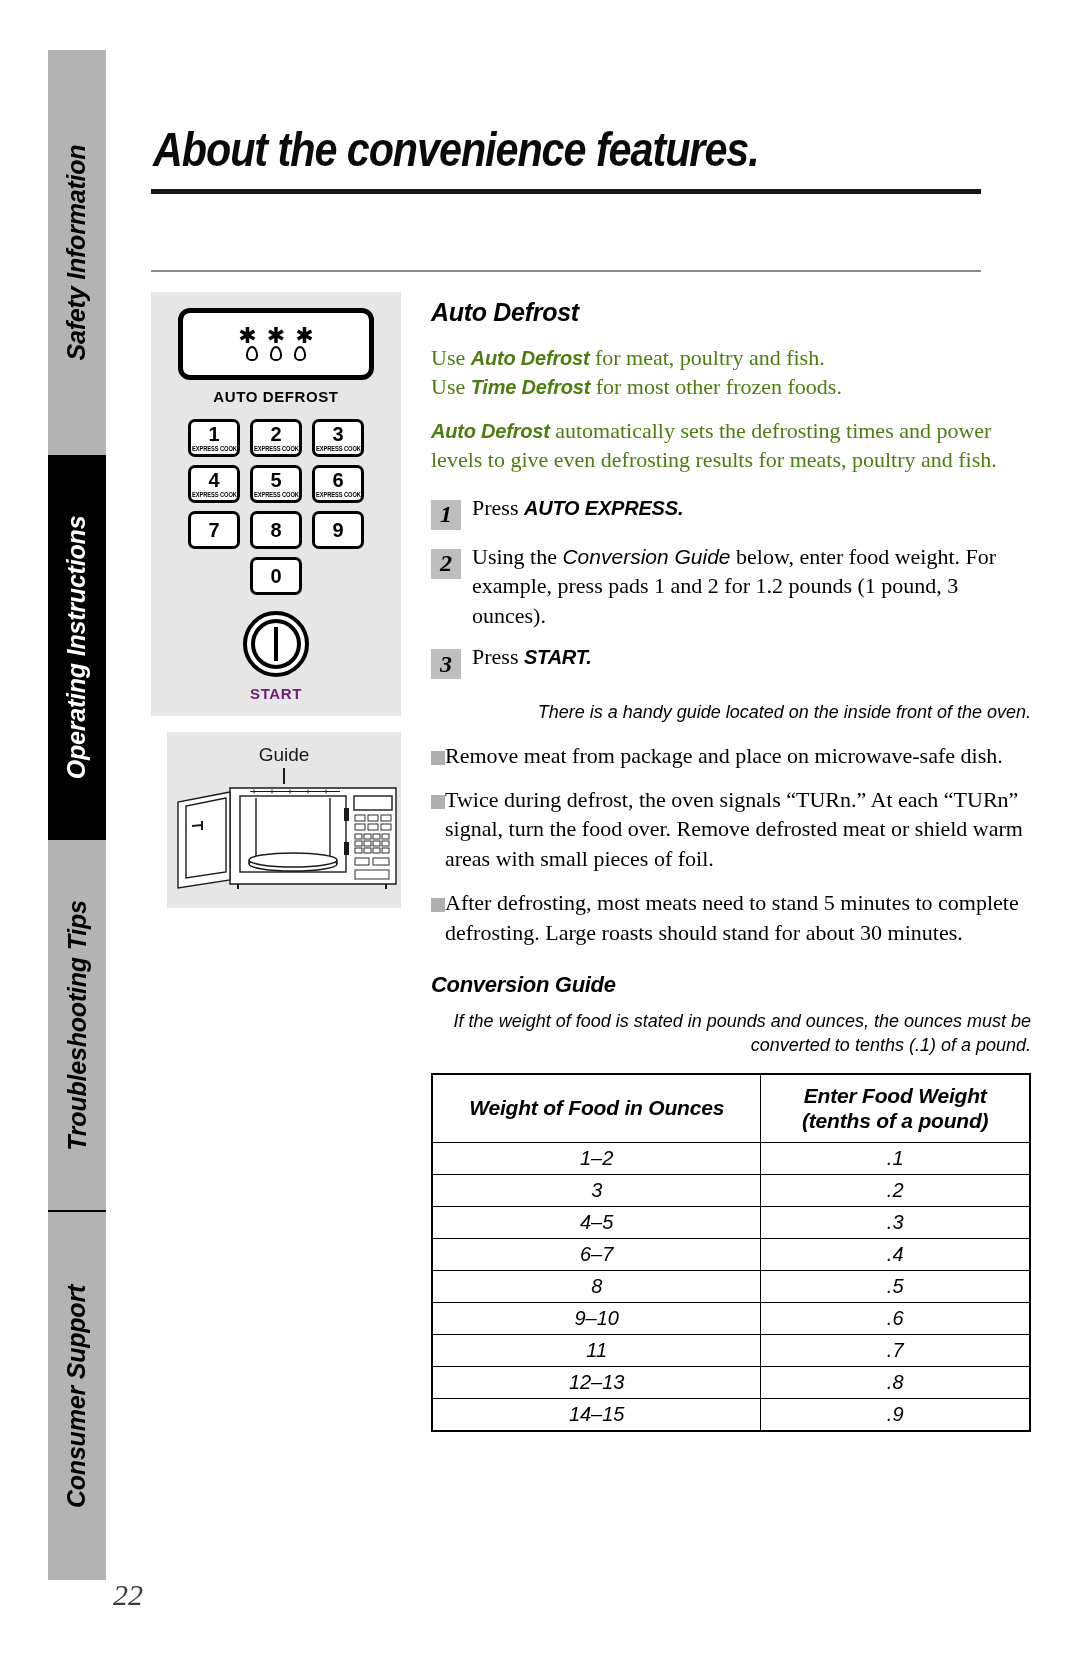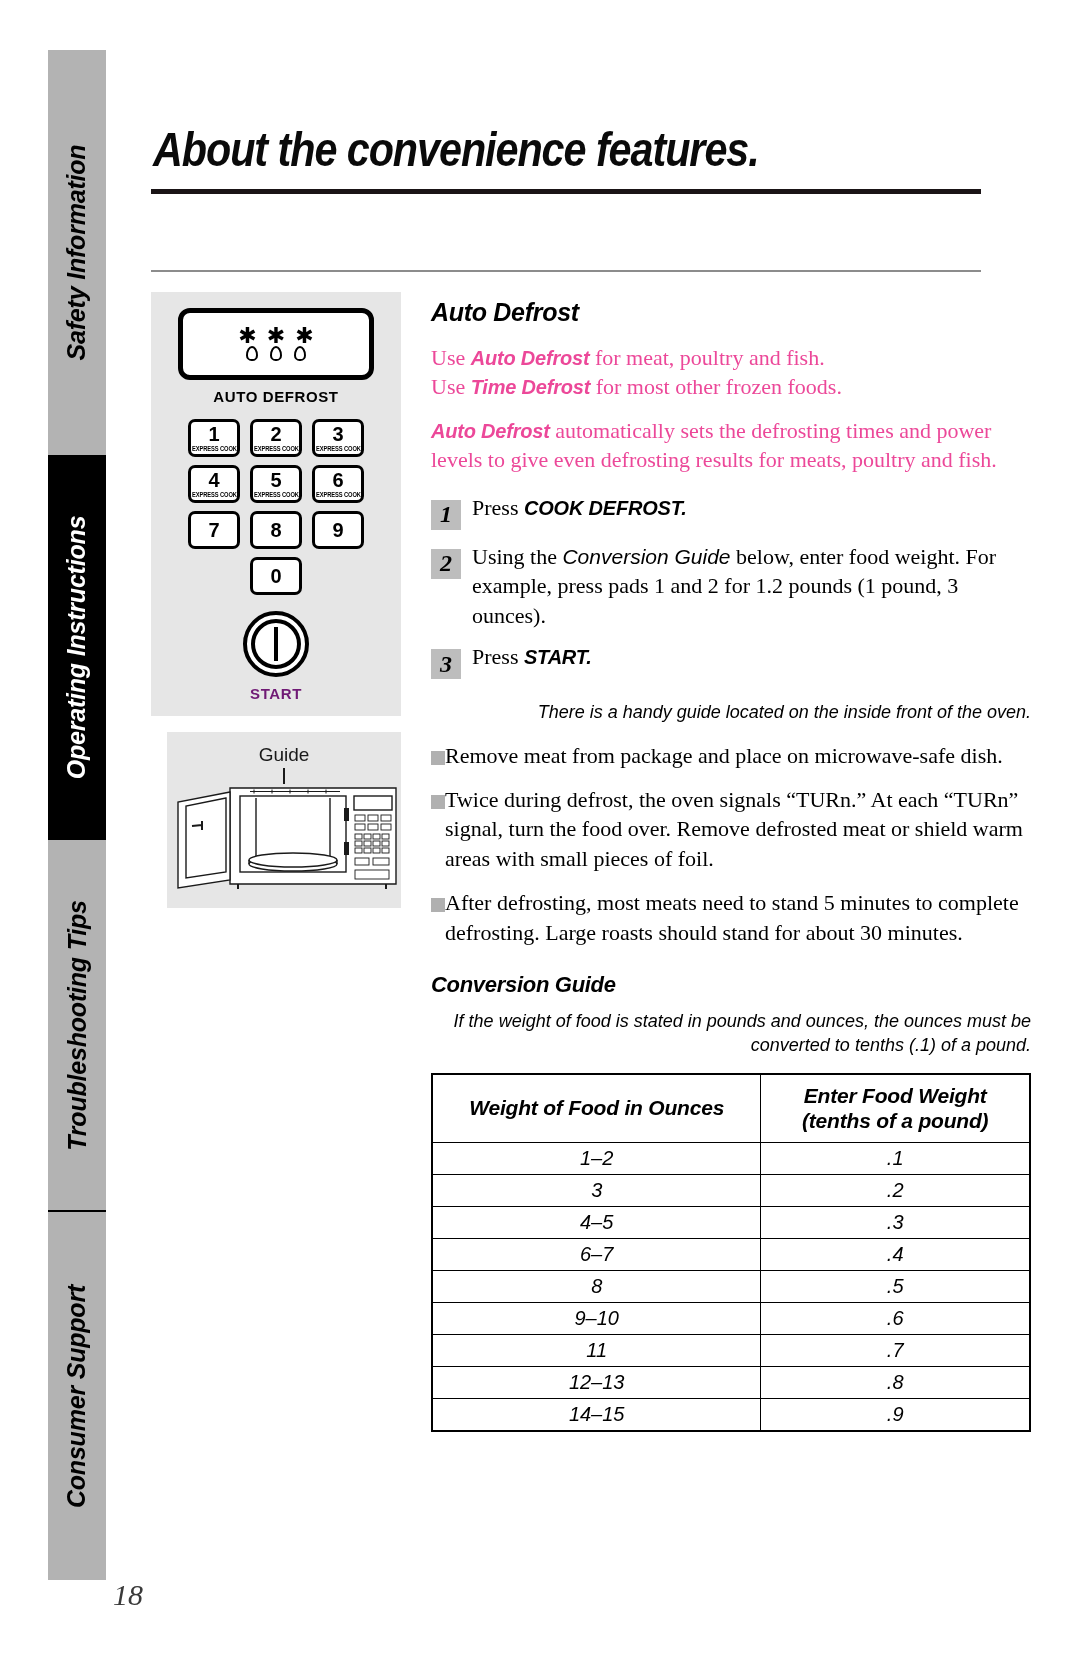--- a/index.html
+++ b/index.html
@@ -247,21 +247,21 @@
     font-style: italic;
     font-size: 25px;
     letter-spacing: -0.3px;
     color: #000;
     margin: 6px 0 16px 0;
   }
   .body {
     font-family: "Liberation Serif", serif;
     font-size: 22px;
     line-height: 1.34;
-    color: #ec4899;
+    color: #4d7c0f;
     margin-bottom: 14px;
   }
   .cond-bold {
     font-family: "Liberation Sans", sans-serif;
     font-weight: bold;
     font-style: italic;
     font-size: 20px;
     letter-spacing: -0.2px;
   }
   .cond-ital {
@@ -374,21 +374,21 @@
     <span class="tab-label">Operating Instructions</span>
   </div>
   <div class="tab tab-trouble">
     <span class="tab-label">Troubleshooting Tips</span>
   </div>
   <div class="tab tab-consumer">
     <span class="tab-label">Consumer Support</span>
   </div>
 </div>
 
-<div class="page-number">18</div>
+<div class="page-number">22</div>
 
 <div class="content">
 
   <div class="page-title">About the convenience features.</div>
   <div class="title-rule"></div>
   <div class="section-rule"></div>
 
   <div class="columns">
 
     <div class="col-left">
@@ -538,21 +538,21 @@
 
       <div class="body">
         <span class="cond-bold">Auto Defrost</span><span> automatically sets the defrosting times and power levels to give even defrosting results for meats, poultry and fish.</span>
       </div>
 
       <div class="steps">
 
         <div class="step">
           <div class="step-num">1</div>
           <div class="step-text">
-            <span>Press </span><span class="cond-bold">COOK DEFROST.</span>
+            <span>Press </span><span class="cond-bold">AUTO EXPRESS.</span>
           </div>
         </div>
 
         <div class="step">
           <div class="step-num">2</div>
           <div class="step-text">
             <span>Using the </span><span class="cond-ital">Conversion Guide</span><span> below, enter food weight. For example, press pads 1 and 2 for 1.2 pounds (1 pound, 3 ounces).</span>
           </div>
         </div>
 

